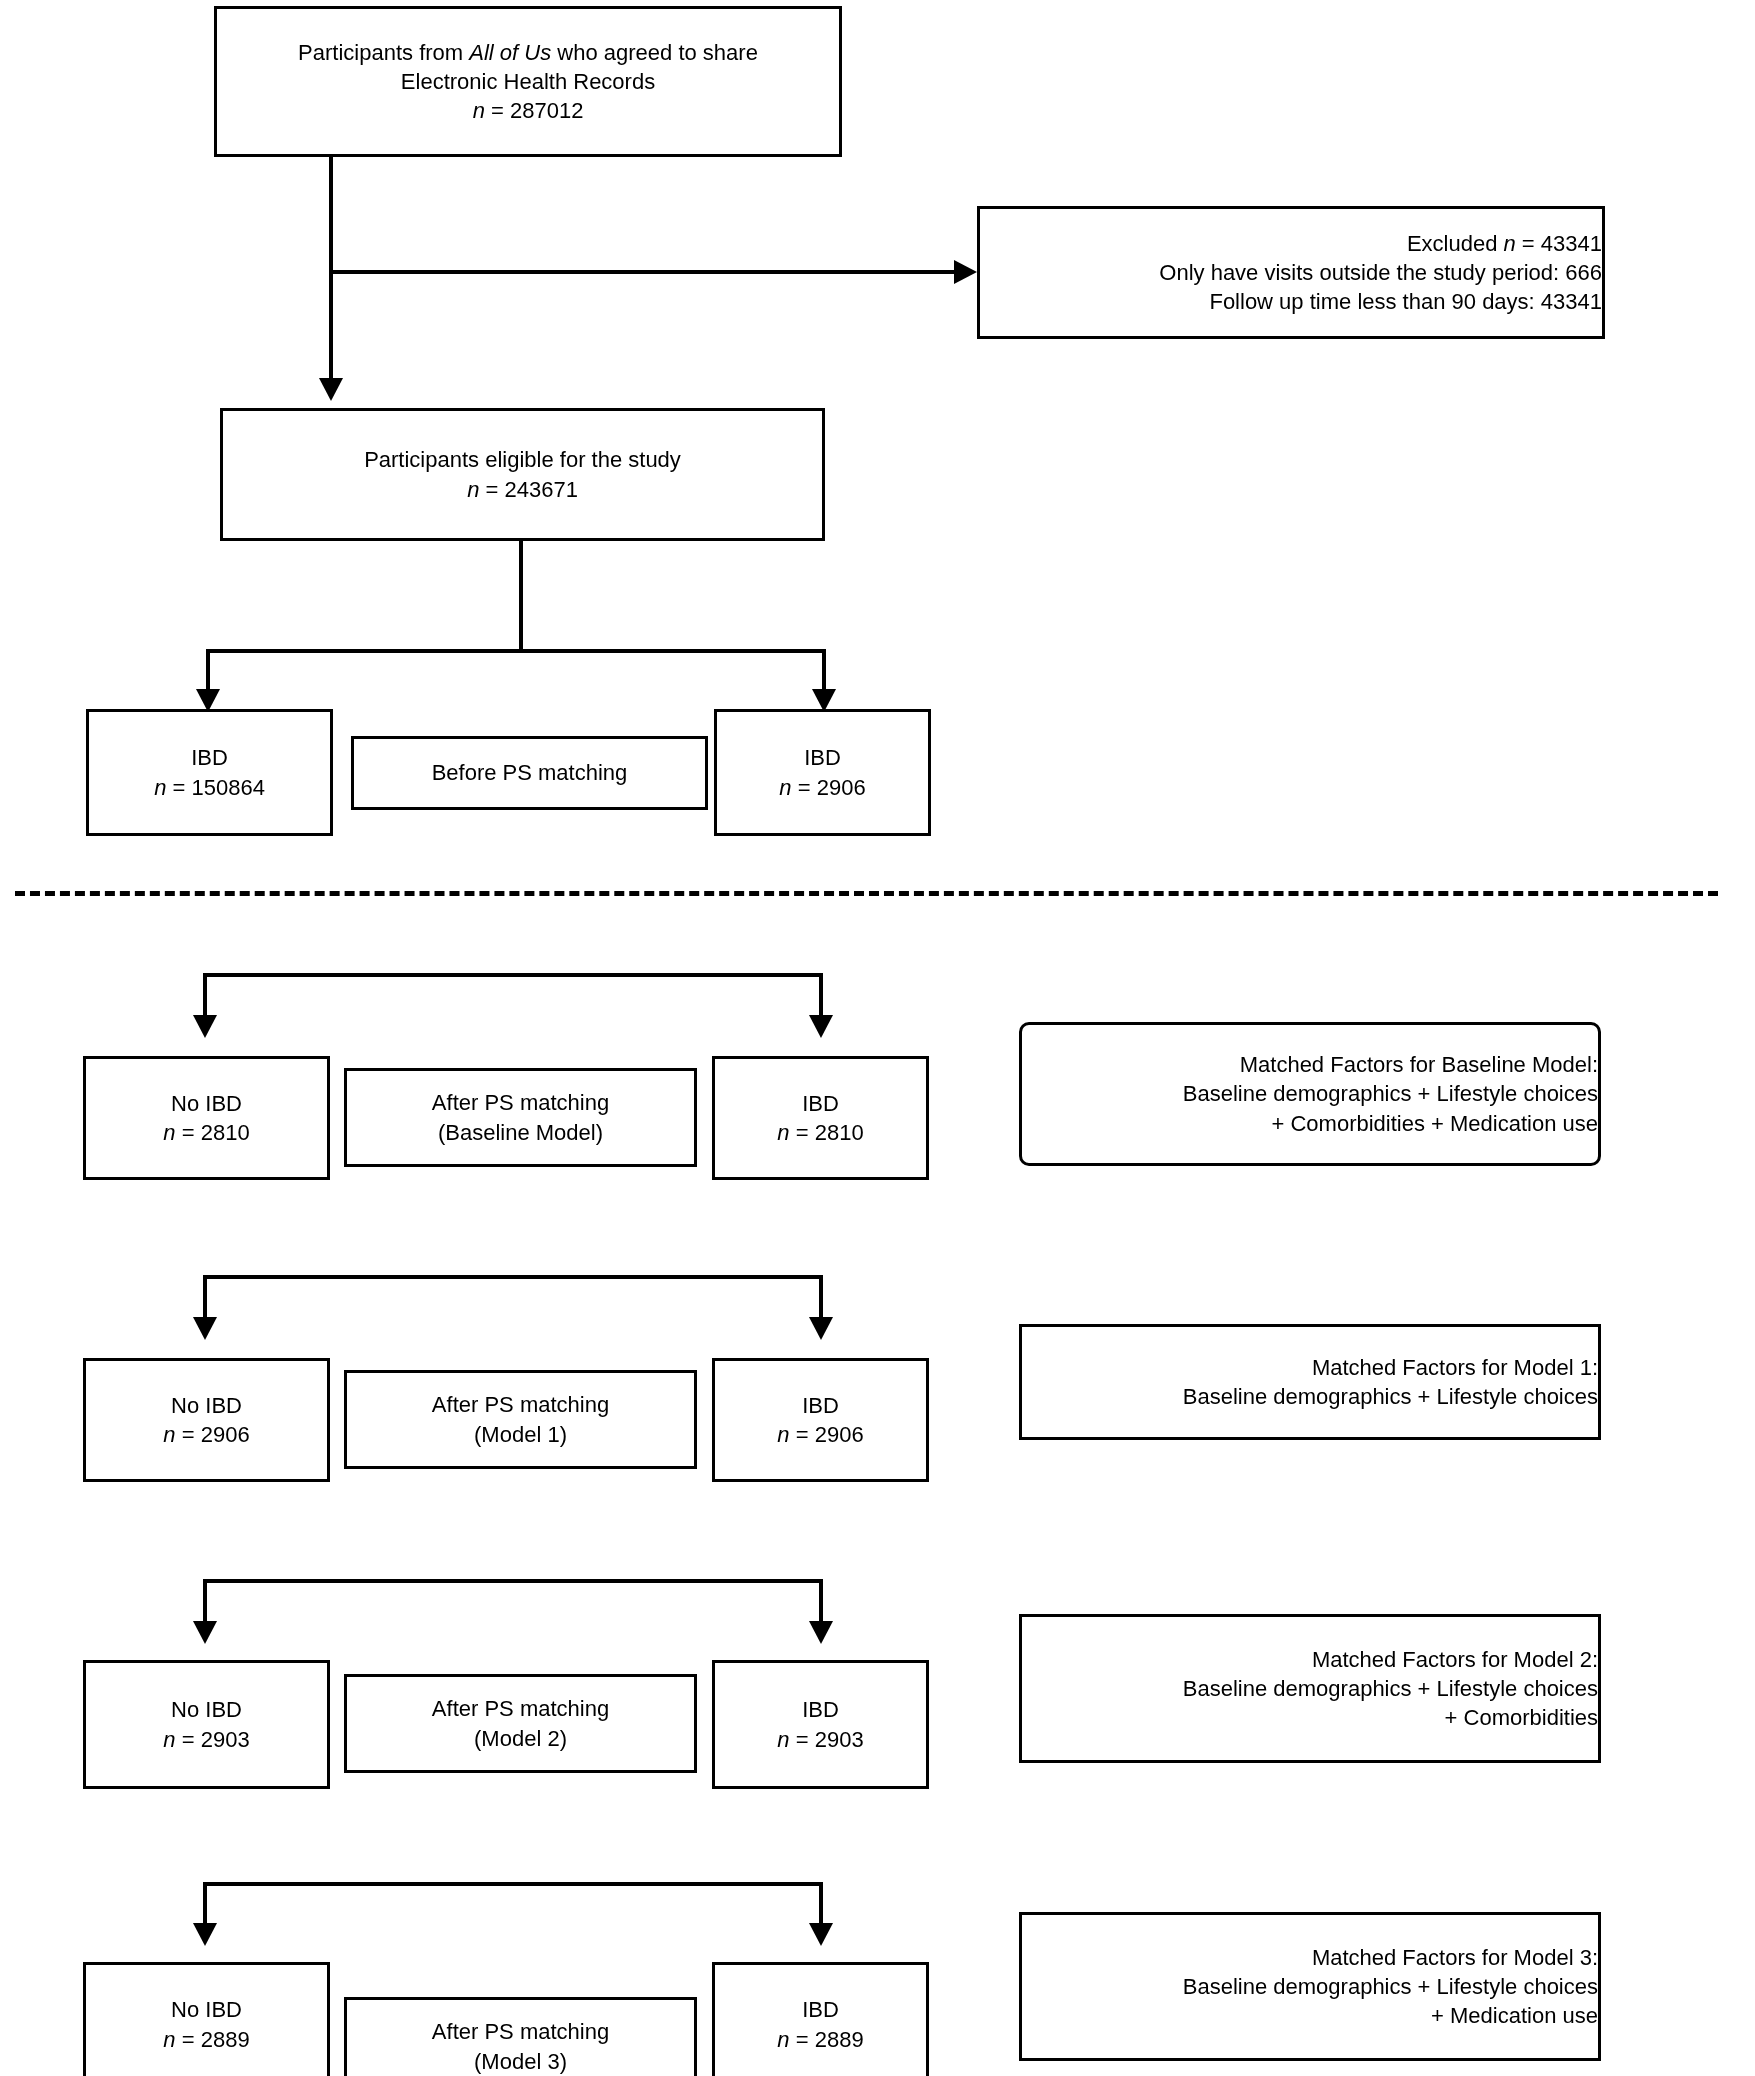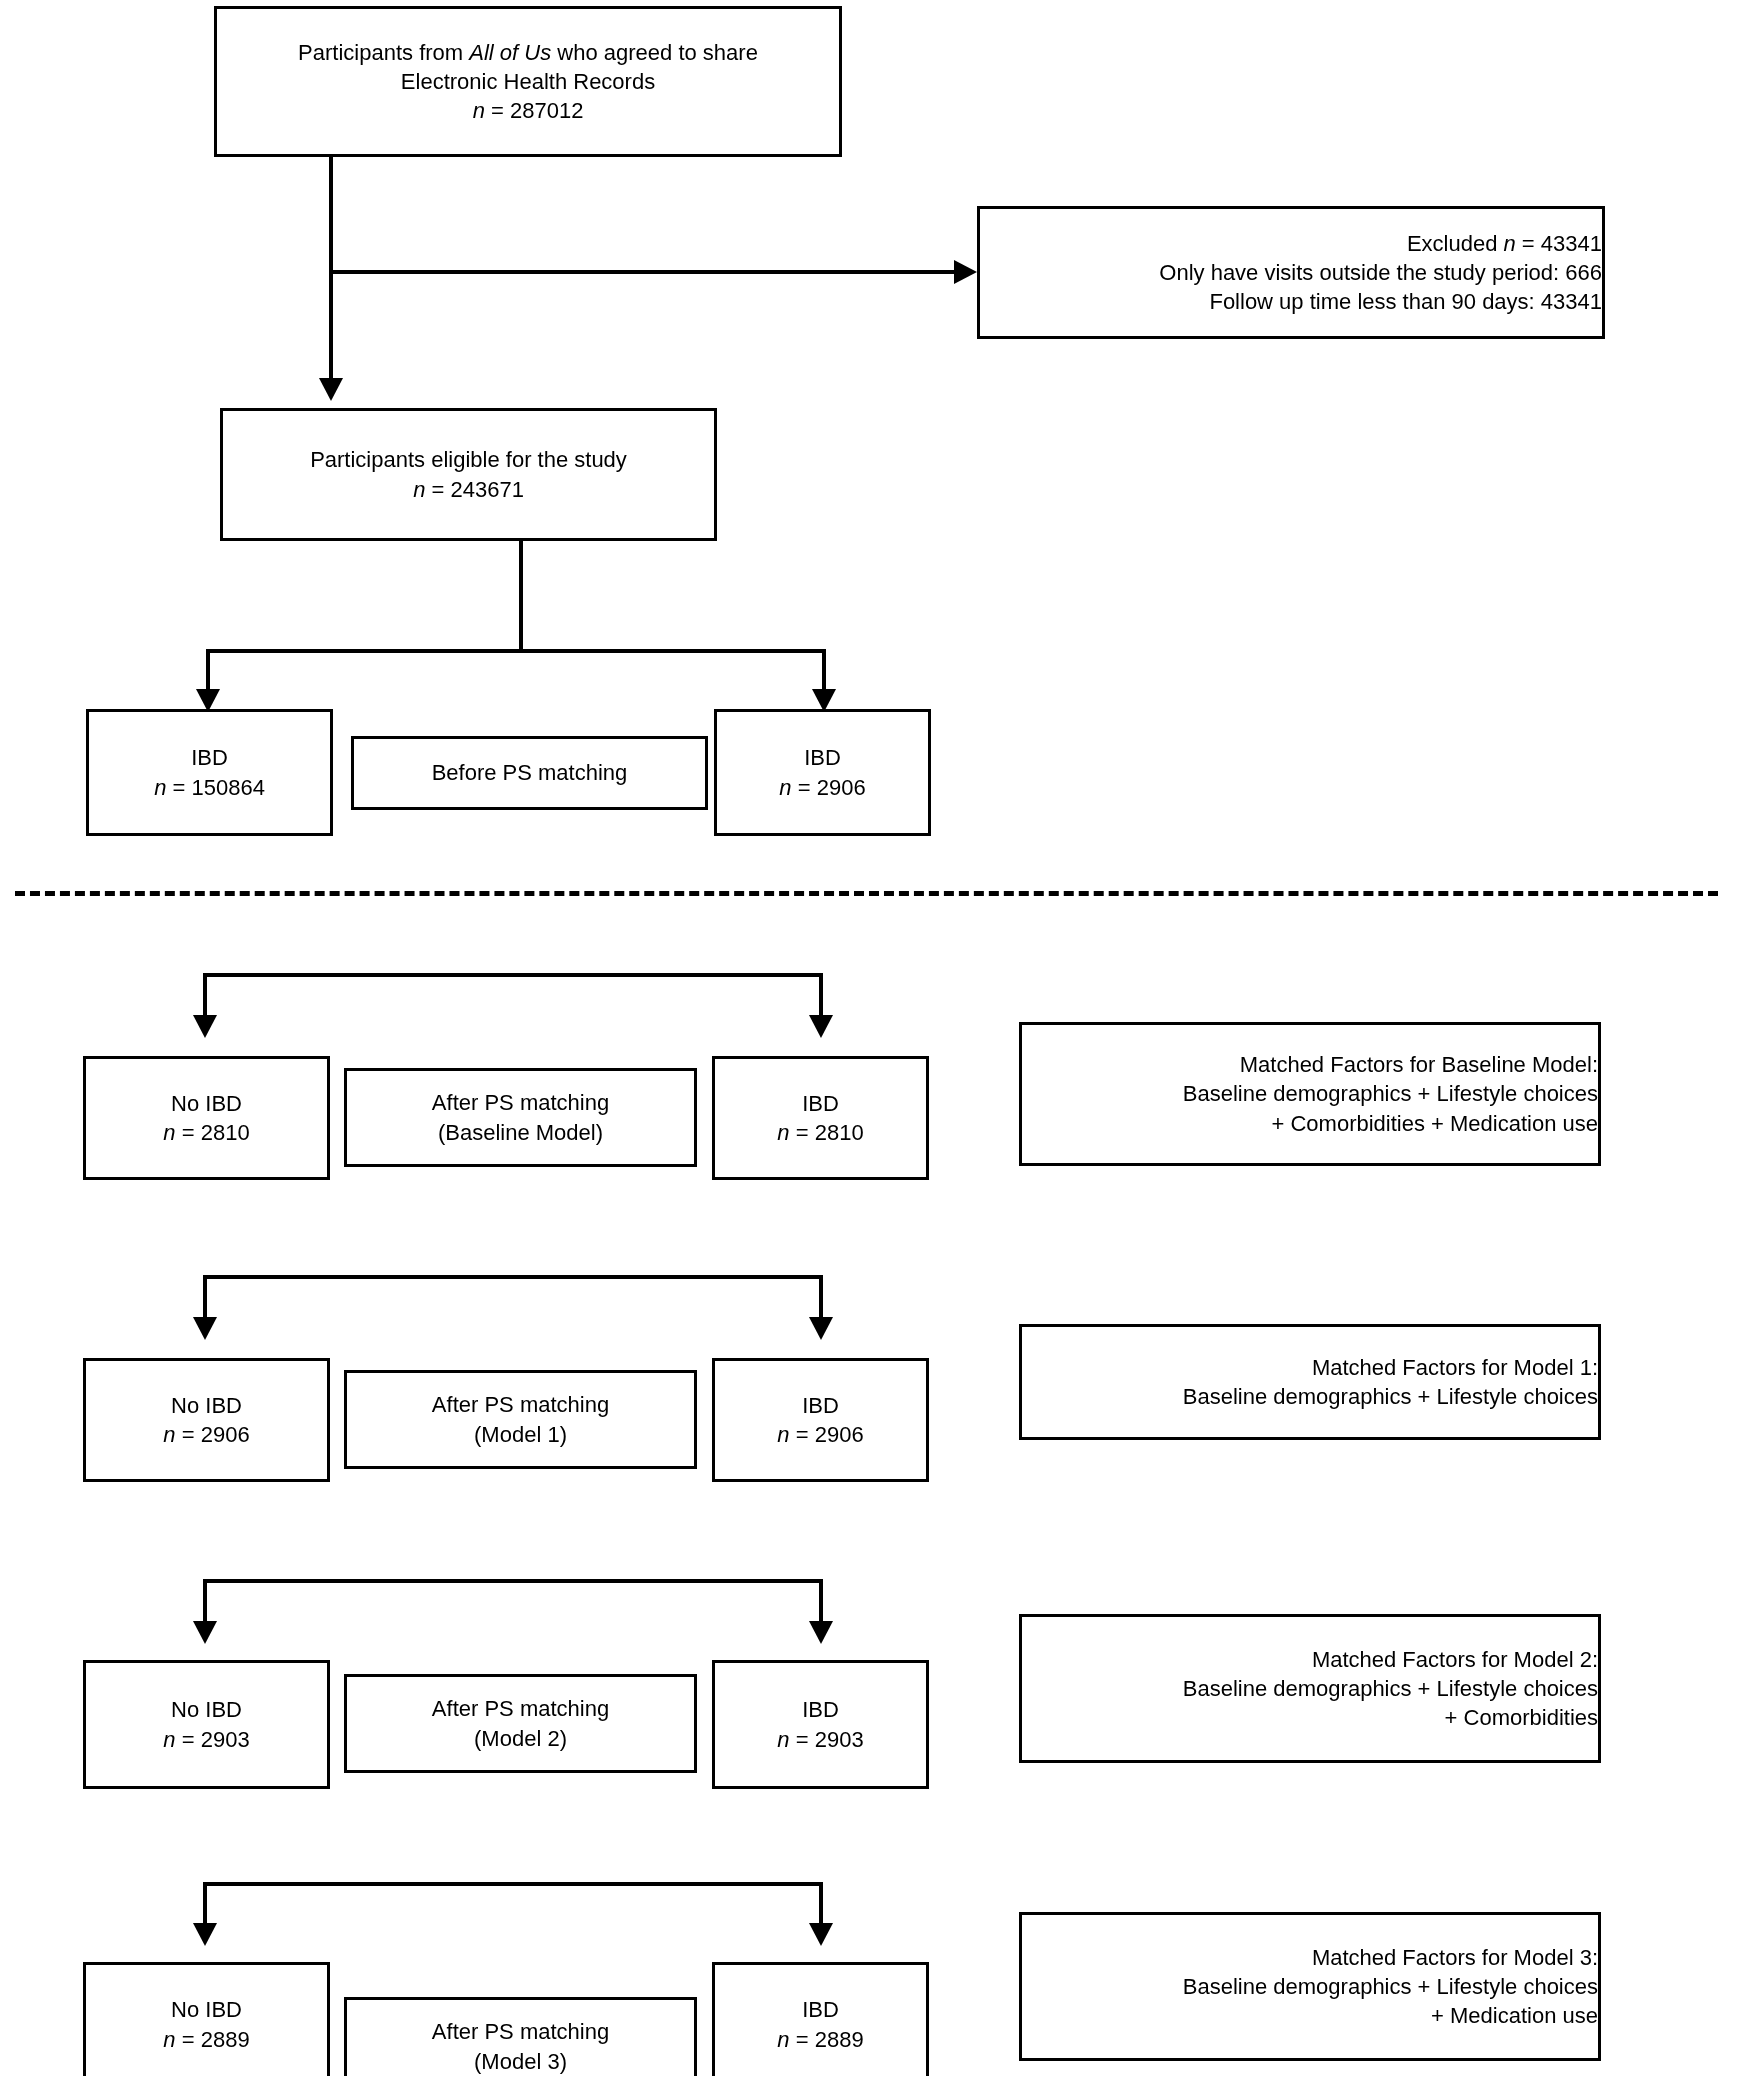--- a/index.html
+++ b/index.html
@@ -99,21 +99,21 @@
   <div class="arrow-down" style="left:319px; top:378px;"></div>
 
   <div class="box left" style="left:977px; top:206px; width:628px; height:133px;">
     <div class="line">
       <span>Excluded </span><em class="ital">n</em><span> = 43341</span>
     </div>
     <div class="line indent1">Only have visits outside the study period: 666</div>
     <div class="line">Follow up time less than 90 days: 43341</div>
   </div>
 
-  <div class="box center" style="left:220px; top:408px; width:497px; height:133px;">
+  <div class="box center" style="left:220px; top:408px; width:605px; height:133px;">
     <div class="line">Participants eligible for the study</div>
     <div class="line">
       <span class="nv">n</span><span> = </span><span>243671</span>
     </div>
   </div>
 
   <div class="vline" style="left:519px; top:541px; height:110px;"></div>
   <div class="hline" style="left:206px; top:649px; width:620px;"></div>
   <div class="vline" style="left:206px; top:649px; height:57px;"></div>
   <div class="vline" style="left:822px; top:649px; height:57px;"></div>
@@ -153,21 +153,21 @@
   <div class="box center" style="left:344px; top:1068px; width:353px; height:99px;">
     <div class="line">After PS matching</div>
     <div class="line">(Baseline Model)</div>
   </div>
   <div class="box center" style="left:712px; top:1056px; width:217px; height:124px;">
     <div class="line">IBD</div>
     <div class="line">
       <span class="nv">n</span><span> = </span><span>2810</span>
     </div>
   </div>
-  <div class="box left" style="left:1019px; top:1022px; width:582px; height:144px;">
+  <div class="box left" style="left:1019px; top:1022px; width:582px; height:144px;border-radius:10px;">
     <div class="line">Matched Factors for Baseline Model:</div>
     <div class="line indent1">Baseline demographics + Lifestyle choices</div>
     <div class="line">+ Comorbidities + Medication use</div>
   </div>
 
   <div class="hline" style="left:203px; top:1275px; width:620px;"></div>
   <div class="vline" style="left:203px; top:1275px; height:57px;"></div>
   <div class="vline" style="left:819px; top:1275px; height:57px;"></div>
   <div class="arrow-down" style="left:193px; top:1317px;"></div>
   <div class="arrow-down" style="left:809px; top:1317px;"></div>

